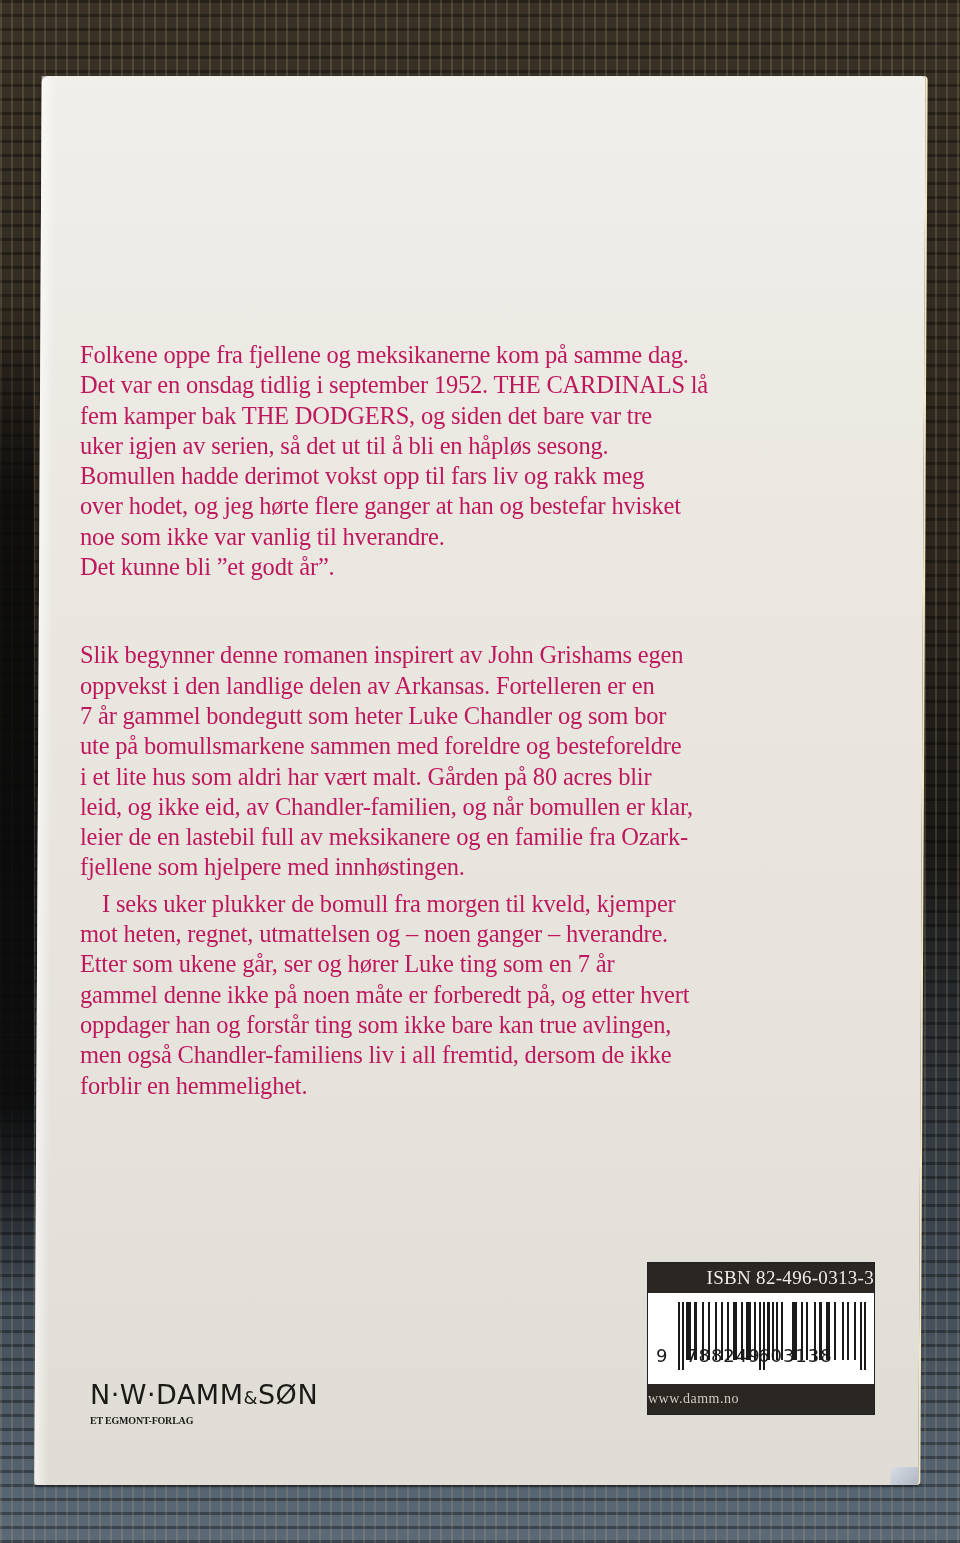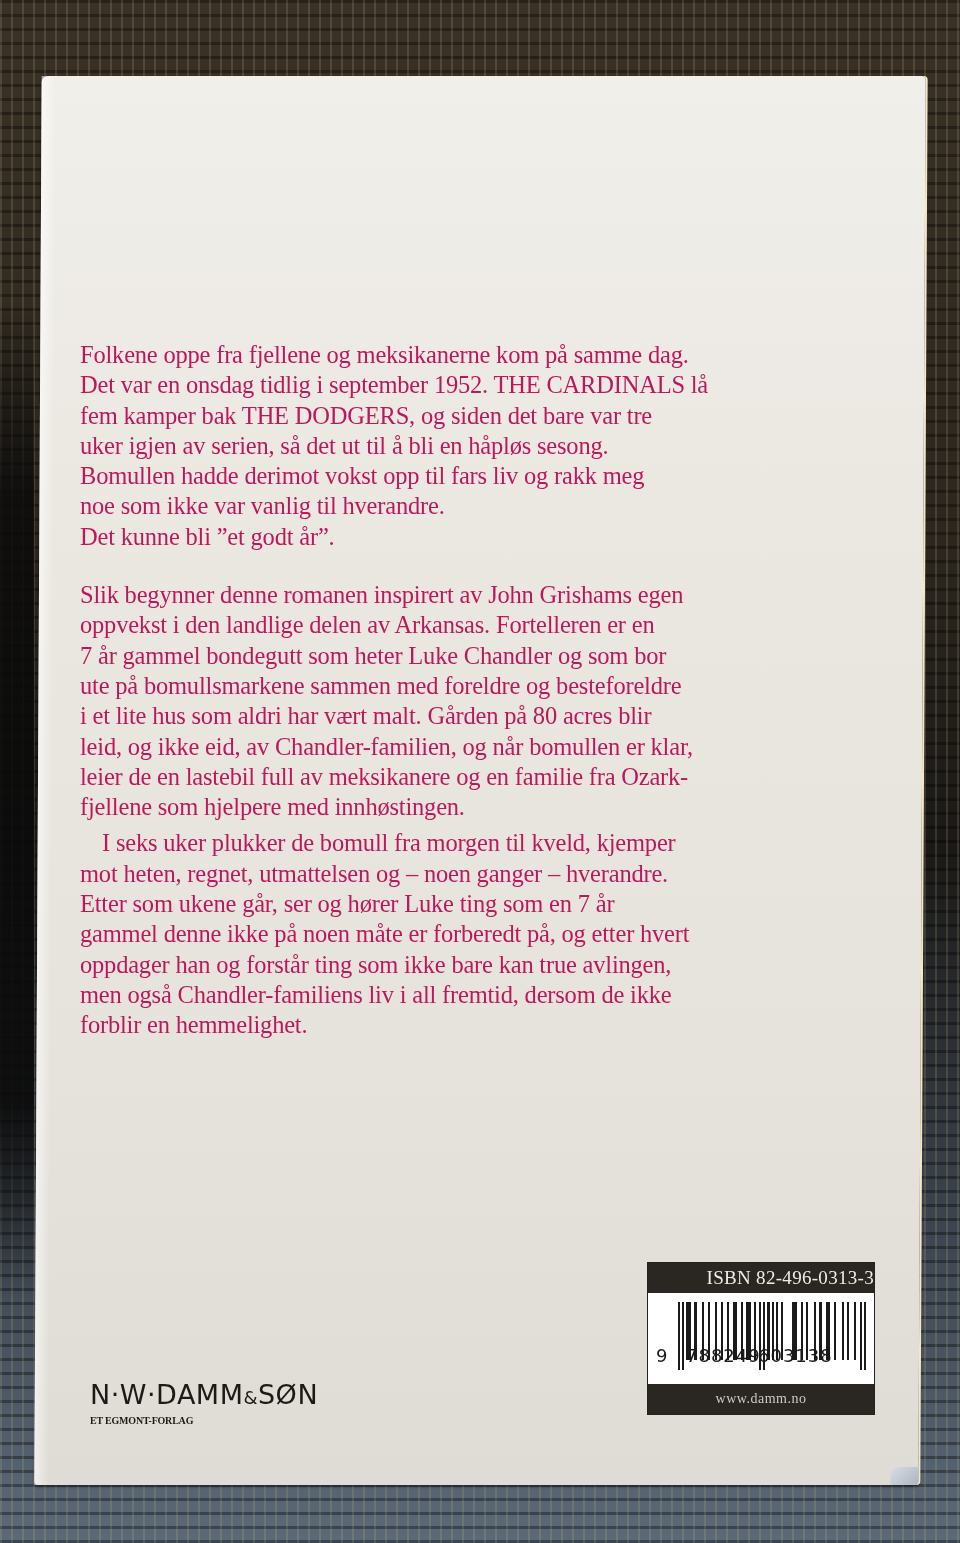--- a/index.html
+++ b/index.html
@@ -26,21 +26,21 @@
     position:absolute; left:0; top:0; width:14px; height:100%;
     background:linear-gradient(90deg, rgba(255,255,255,0.6), rgba(255,255,255,0));
   }
   .blurb {
     position:absolute; left:80px; top:340px; width:760px;
     font-size:24.5px; line-height:30.3px; color:#be185d;
     letter-spacing:-0.2px;
   }
   .blurb .line { white-space:nowrap; display:block; }
   .blurb .para { margin:0; }
-  .blurb .p2 { margin-top:28px; }
+  .blurb .p2 { margin-top:58px; }
   .blurb .indent { padding-left:22px; }
   .logo {
     position:absolute; left:90px; top:1380px;
     font-family:"DejaVu Sans", sans-serif; color:#1c1a17;
   }
   .logo .name { font-size:27px; letter-spacing:0.5px; font-weight:400; line-height:30px; }
   .logo .name .amp { font-size:18px; }
   .logo .sub { font-size:10px; font-weight:700; letter-spacing:-0.2px; margin-top:2px;font-family:Liberation Serif, serif; }
   .barcode-box {
     position:absolute; left:647px; top:1262px; width:226px; height:151px;
@@ -56,21 +56,21 @@
   }
   .bars svg { position:absolute; left:0; top:0; }
   .digits {
     position:absolute; left:8px; top:82px; width:215px;
     font-family:"DejaVu Sans", sans-serif; font-size:18px; color:#1a1a1a; letter-spacing:0.2px;
   }
   .url-bar {
     position:absolute; left:0; bottom:0; width:100%; height:30px;
     background:#2a2622; color:#cfcac2;
     font-family:"Liberation Serif", serif; font-size:14px;
-    text-align:center; line-height:30px; letter-spacing:0.5px;
+    line-height:30px; letter-spacing:0.5px;
   }
   .corner-tear {
     position:absolute; right:0; bottom:0; width:28px; height:18px;
     background:linear-gradient(135deg, #d8dde6, #aeb6c2); border-radius:8px 0 4px 0;
   }
 </style>
 </head>
 <body>
 
 <div class="left-shadow"></div>
@@ -80,20 +80,21 @@
   <div class="corner-tear"></div>
 </div>
 
 <div class="blurb">
   <div class="para p1">
     <span class="line">Folkene oppe fra fjellene og meksikanerne kom på samme dag.</span>
     <span class="line">Det var en onsdag tidlig i september 1952. THE CARDINALS lå</span>
     <span class="line">fem kamper bak THE DODGERS, og siden det bare var tre</span>
     <span class="line">uker igjen av serien, så det ut til å bli en håpløs sesong.</span>
     <span class="line">Bomullen hadde derimot vokst opp til fars liv og rakk meg</span>
+    <span class="line">over hodet, og jeg hørte flere ganger at han og bestefar hvisket</span>
     <span class="line">noe som ikke var vanlig til hverandre.</span>
     <span class="line">Det kunne bli ”et godt år”.</span>
   </div>
   <div class="para p2">
     <span class="line">Slik begynner denne romanen inspirert av John Grishams egen</span>
     <span class="line">oppvekst i den landlige delen av Arkansas. Fortelleren er en</span>
     <span class="line">7 år gammel bondegutt som heter Luke Chandler og som bor</span>
     <span class="line">ute på bomullsmarkene sammen med foreldre og besteforeldre</span>
     <span class="line">i et lite hus som aldri har vært malt. Gården på 80 acres blir</span>
     <span class="line">leid, og ikke eid, av Chandler-familien, og når bomullen er klar,</span>

